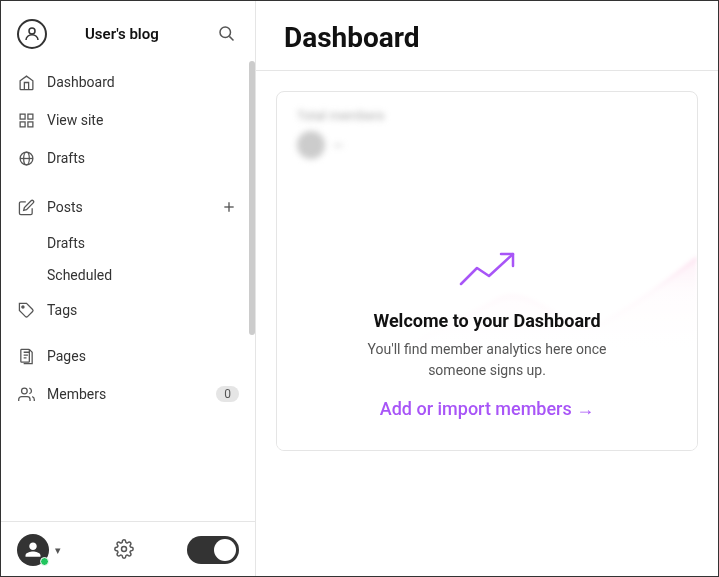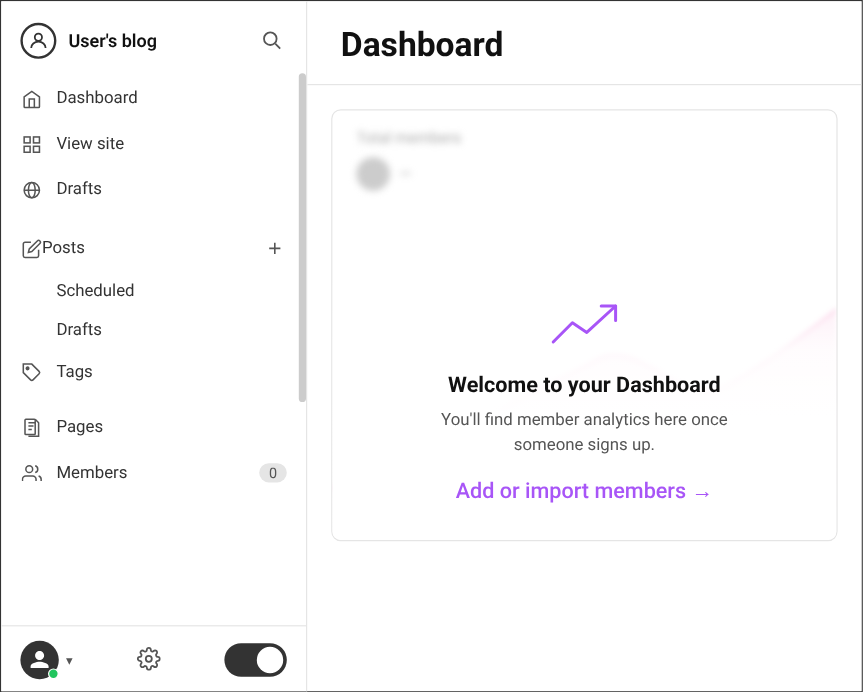--- a/index.html
+++ b/index.html
@@ -51,20 +51,21 @@
 
     .site-avatar svg {
       width: 18px;
       height: 18px;
     }
 
     .site-name {
       font-size: 15px;
       font-weight: 600;
       color: #111;
+      margin-left: 28px;
     }
 
     .search-icon-btn {
       background: none;
       border: none;
       cursor: pointer;
       padding: 4px;
       color: #555;
     }
 
@@ -113,21 +114,21 @@
       justify-content: space-between;
       padding: 10px 16px;
       font-size: 14px;
       color: #333;
       cursor: pointer;
     }
 
     .nav-group-left {
       display: flex;
       align-items: center;
-      gap: 0;
+      gap: 12px;
     }
 
     .nav-group-add {
       background: none;
       border: none;
       cursor: pointer;
       color: #555;
       padding: 2px;
       display: flex;
       align-items: center;
@@ -431,24 +432,24 @@
           <span>Posts</span>
         </div>
         <button class="nav-group-add">
           <svg width="16" height="16" viewBox="0 0 24 24" fill="none" stroke="#555" stroke-width="2">
             <line x1="12" y1="5" x2="12" y2="19"></line>
             <line x1="5" y1="12" x2="19" y2="12"></line>
           </svg>
         </button>
       </div>
       <div class="nav-sub-item">
+        <span>Drafts</span>
+      </div>
+      <div class="nav-sub-item">
         <span>Scheduled</span>
-      </div>
-      <div class="nav-sub-item">
-        <span>Drafts</span>
       </div>
     </div>
 
     <div class="nav-item">
       <span class="nav-icon">
         <svg width="17" height="17" viewBox="0 0 24 24" fill="none" stroke="#555" stroke-width="1.8">
           <path d="M20.59 13.41l-7.17 7.17a2 2 0 01-2.83 0L2 12V2h10l8.59 8.59a2 2 0 010 2.82z"></path>
           <circle cx="7" cy="7" r="1.5" fill="#555"></circle>
         </svg>
       </span>

